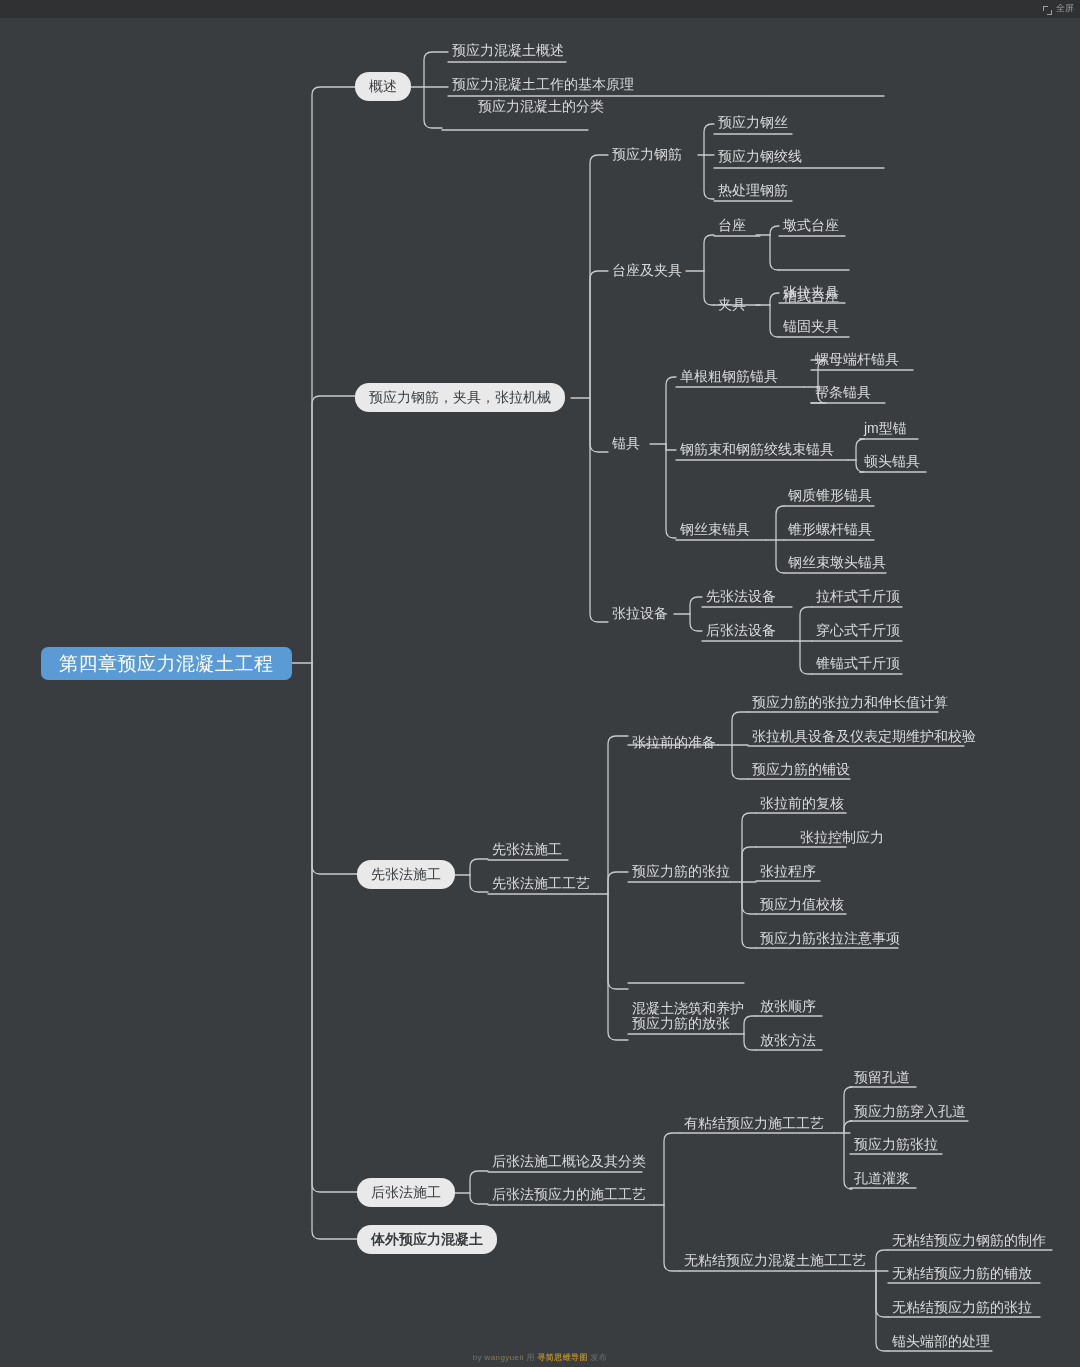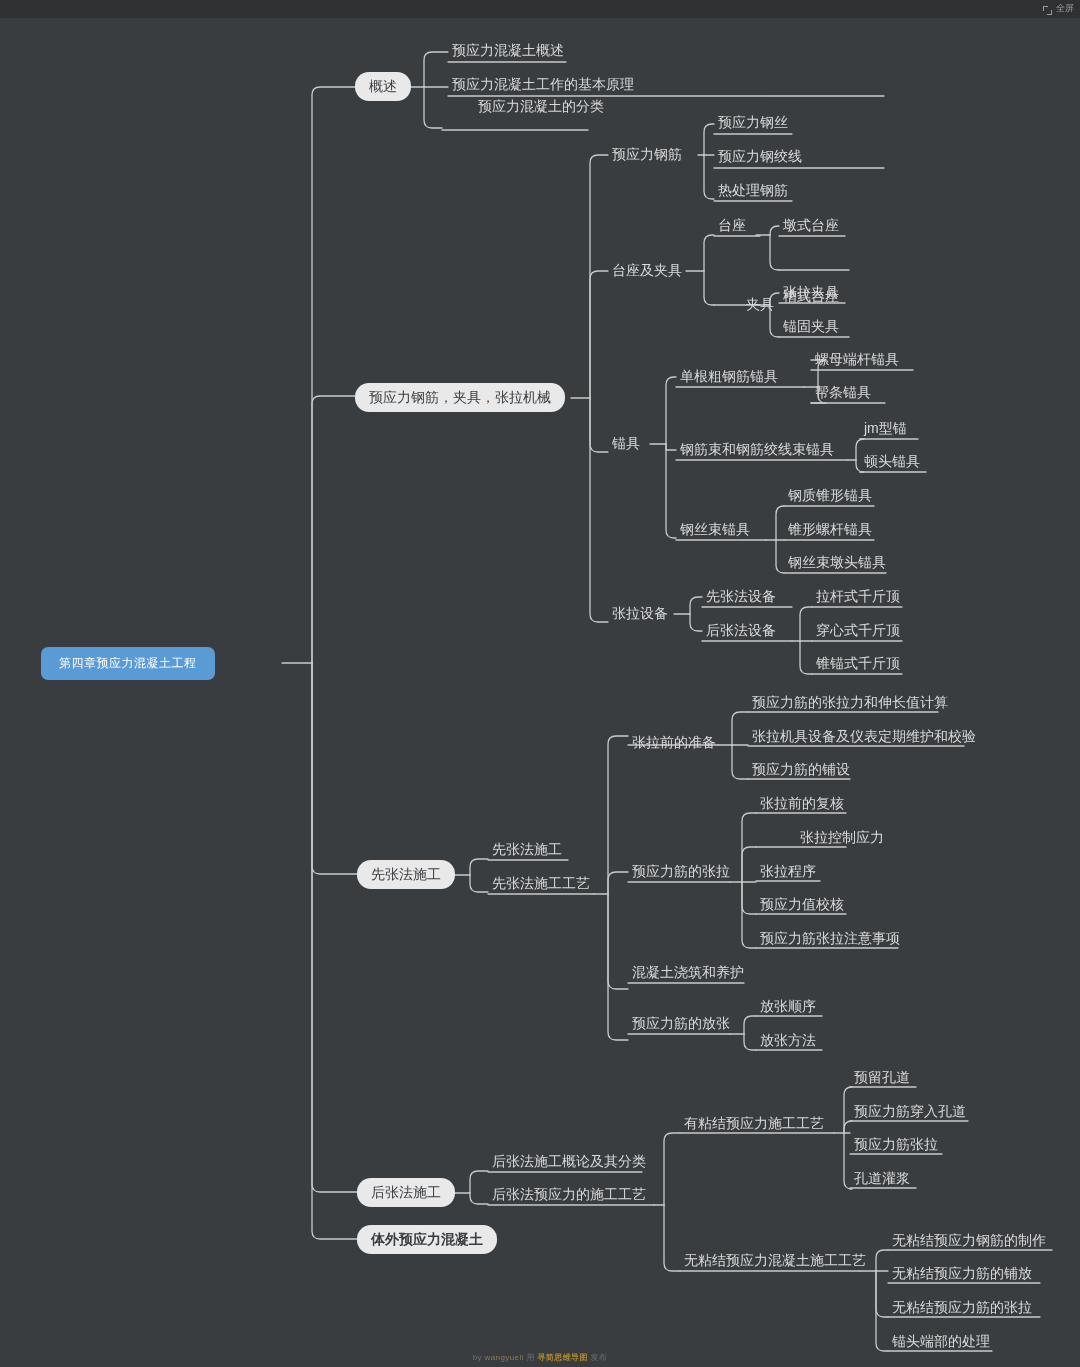--- a/index.html
+++ b/index.html
@@ -11,21 +11,21 @@
   }
   #canvas{position:absolute;inset:0;width:1080px;height:1367px;}
   svg.links{position:absolute;left:0;top:0;width:1080px;height:1367px;pointer-events:none;}
   .node{position:absolute;white-space:nowrap;box-sizing:border-box;}
 
   
   .root{
     background:#5b9bd5;
     color:#ffffff;
     border-radius:7px;
-    font-size:12px;
+    font-size:19px;
     padding:10px 18px;
     letter-spacing:.5px;
   }
   
   .lvl1{
     background:#e9e9ea;
     color:#3a3d40;
     border-radius:14px;
     font-size:14px;
     padding:7px 14px;
@@ -243,21 +243,21 @@
       <div class="node plain" style="left: 442px; top: 95px; height: 24px; display: flex; align-items: center; margin-left: 32px;">预应力混凝土的分类</div>
       <div class="node lvl1" style="left: 355px; top: 383px; height: 29px; display: flex; align-items: center;">预应力钢筋，夹具，张拉机械</div>
       <div class="node plain" style="left: 608px; top: 143px; height: 24px; display: flex; align-items: center;">预应力钢筋</div>
       <div class="node plain" style="left: 714px; top: 111px; height: 24px; display: flex; align-items: center;">预应力钢丝</div>
       <div class="node plain" style="left: 714px; top: 145px; height: 24px; display: flex; align-items: center;">预应力钢绞线</div>
       <div class="node plain" style="left: 714px; top: 179px; height: 24px; display: flex; align-items: center;">热处理钢筋</div>
       <div class="node plain" style="left: 608px; top: 259px; height: 24px; display: flex; align-items: center;">台座及夹具</div>
       <div class="node plain" style="left: 714px; top: 214px; height: 24px; display: flex; align-items: center;">台座</div>
       <div class="node plain" style="left: 779px; top: 214px; height: 24px; display: flex; align-items: center;">墩式台座</div>
       <div class="node plain" style="left: 779px; top: 248px; height: 24px; display: flex; align-items: center; margin-top: 37px;">槽式台座</div>
-      <div class="node plain" style="left: 714px; top: 293px; height: 24px; display: flex; align-items: center; margin-left: 28px;">夹具</div>
+      <div class="node plain" style="left: 714px; top: 293px; height: 24px; display: flex; align-items: center;">夹具</div>
       <div class="node plain" style="left: 779px; top: 281px; height: 24px; display: flex; align-items: center;">张拉夹具</div>
       <div class="node plain" style="left: 779px; top: 315px; height: 24px; display: flex; align-items: center;">锚固夹具</div>
       <div class="node plain" style="left: 608px; top: 432px; height: 24px; display: flex; align-items: center;">锚具</div>
       <div class="node plain" style="left: 676px; top: 365px; height: 24px; display: flex; align-items: center;">单根粗钢筋锚具</div>
       <div class="node plain" style="left: 811px; top: 348px; height: 24px; display: flex; align-items: center;">螺母端杆锚具</div>
       <div class="node plain" style="left: 811px; top: 381px; height: 24px; display: flex; align-items: center;">帮条锚具</div>
       <div class="node plain" style="left: 676px; top: 438px; height: 24px; display: flex; align-items: center;">钢筋束和钢筋绞线束锚具</div>
       <div class="node plain" style="left: 860px; top: 417px; height: 24px; display: flex; align-items: center;">jm型锚</div>
       <div class="node plain" style="left: 860px; top: 450px; height: 24px; display: flex; align-items: center;">顿头锚具</div>
       <div class="node plain" style="left: 676px; top: 518px; height: 24px; display: flex; align-items: center;">钢丝束锚具</div>
@@ -276,21 +276,21 @@
       <div class="node plain" style="left: 628px; top: 724px; height: 24px; display: flex; align-items: center; margin-top: 7px;">张拉前的准备</div>
       <div class="node plain" style="left: 748px; top: 691px; height: 24px; display: flex; align-items: center;">预应力筋的张拉力和伸长值计算</div>
       <div class="node plain" style="left: 748px; top: 725px; height: 24px; display: flex; align-items: center;">张拉机具设备及仪表定期维护和校验</div>
       <div class="node plain" style="left: 748px; top: 758px; height: 24px; display: flex; align-items: center;">预应力筋的铺设</div>
       <div class="node plain" style="left: 628px; top: 860px; height: 24px; display: flex; align-items: center;">预应力筋的张拉</div>
       <div class="node plain" style="left: 756px; top: 792px; height: 24px; display: flex; align-items: center;">张拉前的复核</div>
       <div class="node plain" style="left: 756px; top: 826px; height: 24px; display: flex; align-items: center; margin-left: 40px;">张拉控制应力</div>
       <div class="node plain" style="left: 756px; top: 860px; height: 24px; display: flex; align-items: center;">张拉程序</div>
       <div class="node plain" style="left: 756px; top: 893px; height: 24px; display: flex; align-items: center;">预应力值校核</div>
       <div class="node plain" style="left: 756px; top: 927px; height: 24px; display: flex; align-items: center;">预应力筋张拉注意事项</div>
-      <div class="node plain" style="left: 628px; top: 961px; height: 24px; display: flex; align-items: center;">混凝土浇筑和养护</div>
+      <div class="node plain" style="left: 628px; top: 997px; height: 24px; display: flex; align-items: center;">混凝土浇筑和养护</div>
       <div class="node plain" style="left: 628px; top: 1012px; height: 24px; display: flex; align-items: center;">预应力筋的放张</div>
       <div class="node plain" style="left: 756px; top: 995px; height: 24px; display: flex; align-items: center;">放张顺序</div>
       <div class="node plain" style="left: 756px; top: 1029px; height: 24px; display: flex; align-items: center;">放张方法</div>
       <div class="node lvl1" style="left: 357px; top: 1178px; height: 29px; display: flex; align-items: center;">后张法施工</div>
       <div class="node plain" style="left: 488px; top: 1150px; height: 24px; display: flex; align-items: center;">后张法施工概论及其分类</div>
       <div class="node plain" style="left: 488px; top: 1183px; height: 24px; display: flex; align-items: center;">后张法预应力的施工工艺</div>
       <div class="node plain" style="left: 680px; top: 1112px; height: 24px; display: flex; align-items: center;">有粘结预应力施工工艺</div>
       <div class="node plain" style="left: 850px; top: 1066px; height: 24px; display: flex; align-items: center;">预留孔道</div>
       <div class="node plain" style="left: 850px; top: 1100px; height: 24px; display: flex; align-items: center;">预应力筋穿入孔道</div>
       <div class="node plain" style="left: 850px; top: 1133px; height: 24px; display: flex; align-items: center;">预应力筋张拉</div>

